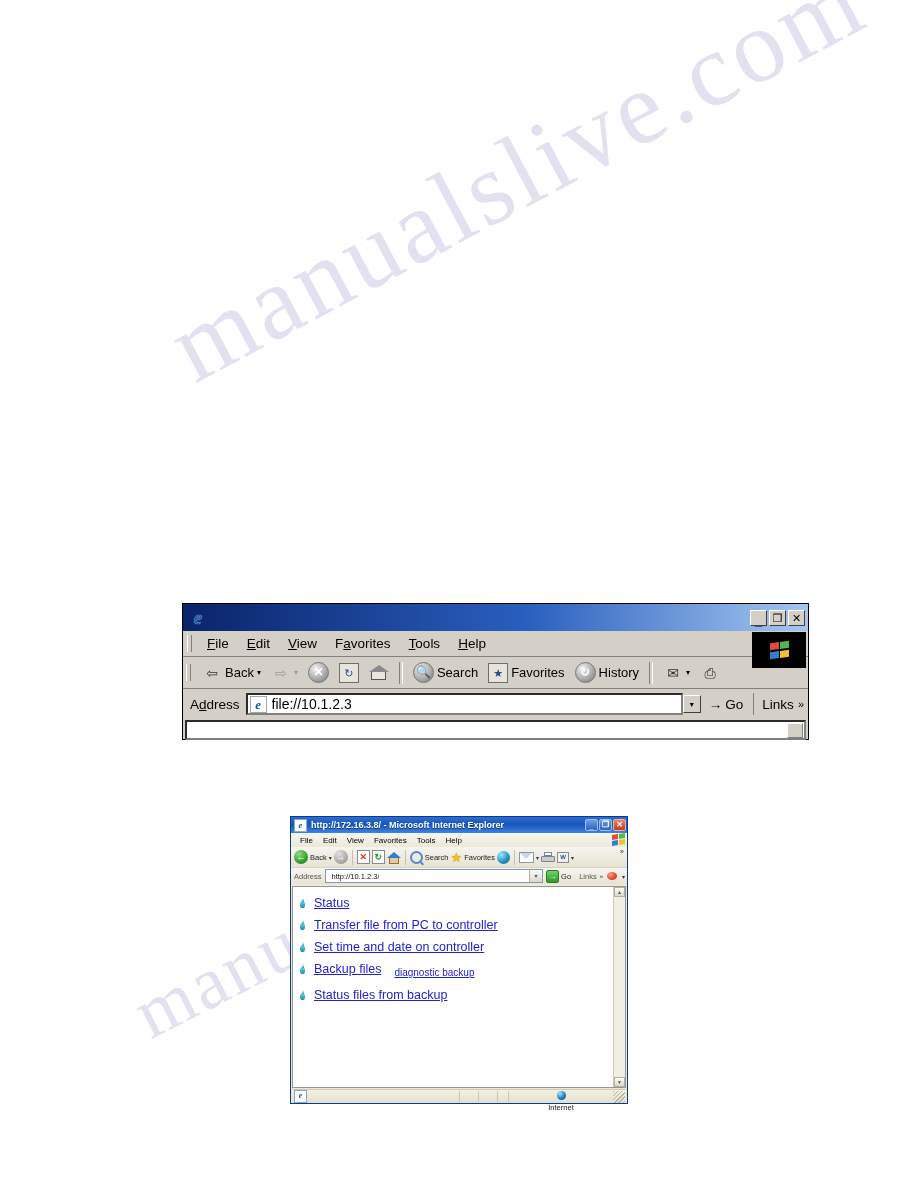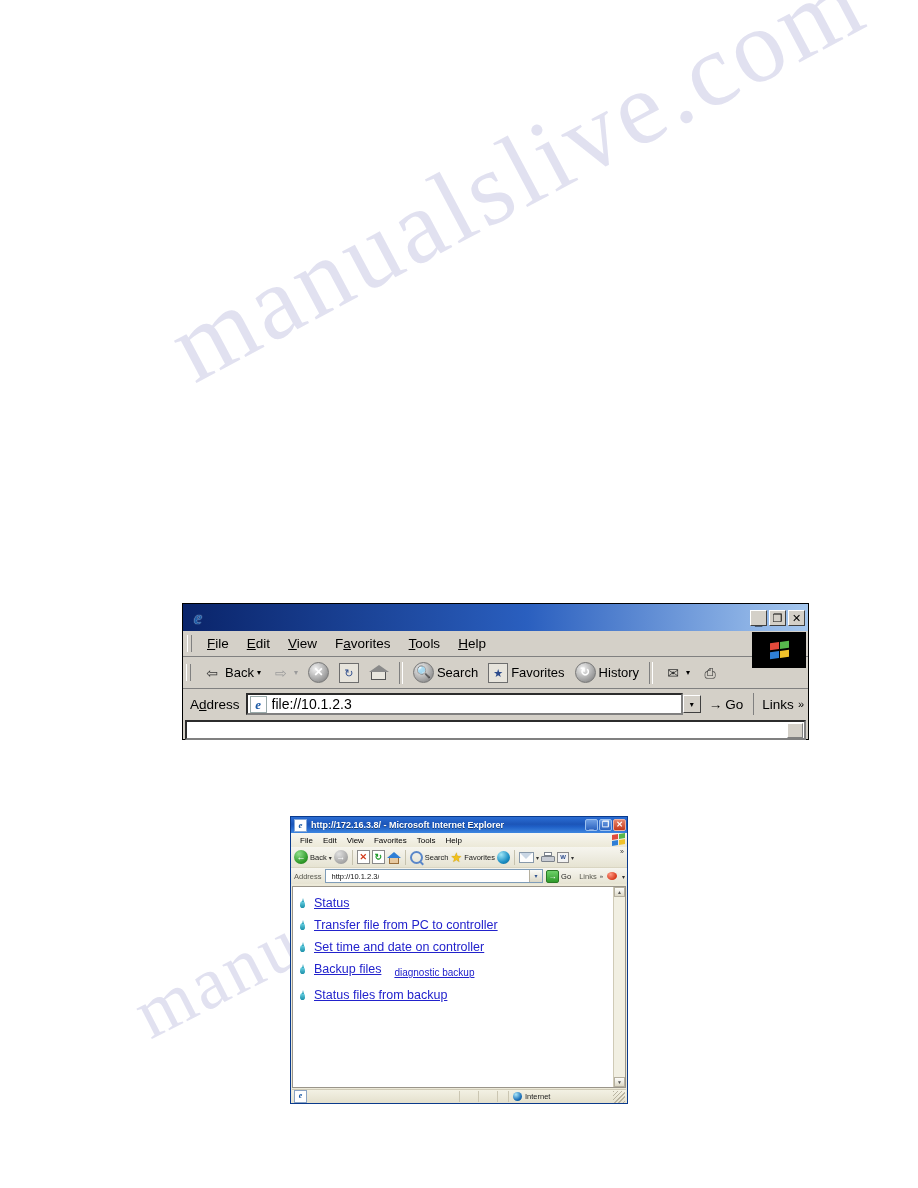--- a/index.html
+++ b/index.html
@@ -398,21 +398,21 @@
   }
   .xp-stat-ie{
     width:11px;height:11px;margin:0 2px;background:#fff;border:1px solid #8ba4c4;
     font-family:"Liberation Serif",serif;font-style:italic;font-weight:bold;
     font-size:8px;line-height:9px;text-align:center;color:#1d5ba6;flex:none;
   }
   .xp-stat-pane{height:11px;border-left:1px solid #cbc6b2;flex:none;}
   .xp-stat-grow{flex:1;}
   .xp-zone{
     display:flex;align-items:center;gap:3px;padding:0 4px;
-    border-left:1px solid #cbc6b2;height:11px;min-width:96px;
+    border-left:1px solid #cbc6b2;height:11px;min-width:96px;flex-direction:column;
   }
   .xp-zone-globe{
     width:9px;height:9px;border-radius:50%;flex:none;
     background:radial-gradient(circle at 33% 28%,#a9e7fa,#1a6fb8 62%,#0d4a84);
   }
   .xp-zone-label{font-size:7.5px;color:#222;}
   .xp-grip{
     width:12px;height:12px;flex:none;margin-right:1px;
     background:repeating-linear-gradient(135deg,#b9b4a1 0 1px,transparent 1px 3px);
   }

